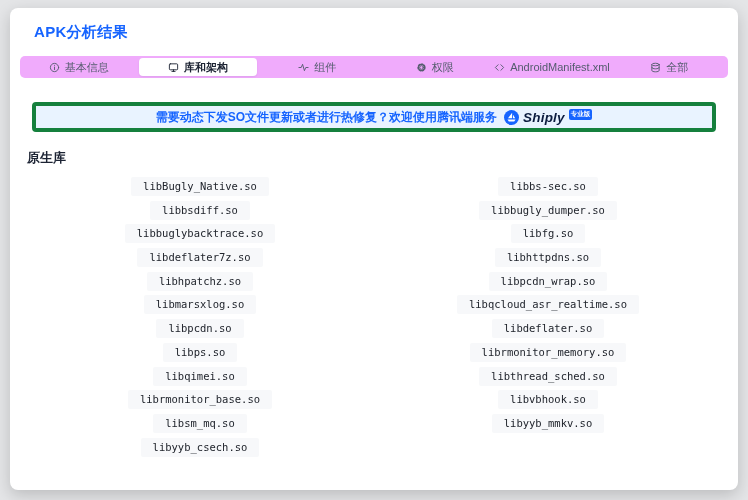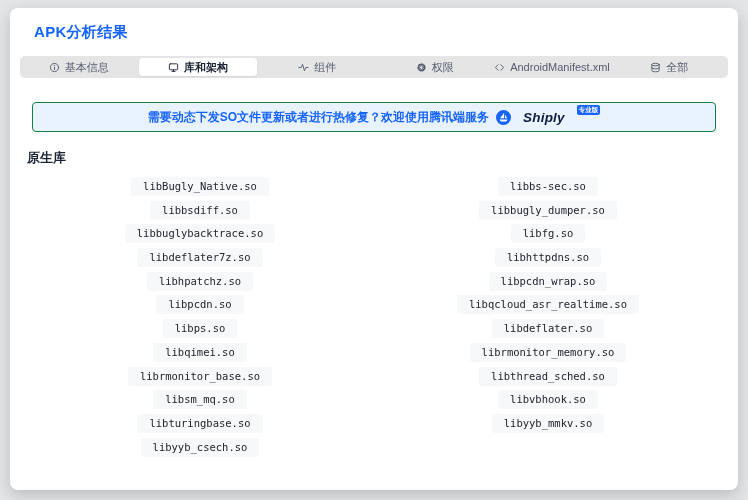--- a/index.html
+++ b/index.html
@@ -12,41 +12,41 @@
     position:absolute;left:10px;top:8px;width:728px;height:482px;
     background:#ffffff;border-radius:8px;
     box-shadow:0 5px 16px rgba(0,0,0,.18);
     box-sizing:border-box;overflow:hidden;
   }
   .page-title{
     margin:15px 0 0 24px;font-size:15px;font-weight:bold;
     color:var(--accent);letter-spacing:.3px;
   }
   .tabbar{
-    margin:14px 10px 0;height:22px;background:#e5e5e5;border-radius:5px;
+    margin:14px 10px 0;height:22px;background:#f0abfc;border-radius:5px;
     display:flex;align-items:stretch;
   }
   .tab{
     flex:1;display:flex;align-items:center;justify-content:center;gap:5px;
     font-size:11px;color:#545c6e;cursor:pointer;white-space:nowrap;
   }
   .tab .ticon{display:flex;align-items:center;}
   .tab .ticon svg{width:11px;height:11px;stroke:currentColor;fill:none;stroke-width:2;stroke-linecap:round;stroke-linejoin:round;}
   .tab.active{
     background:#fff;border-radius:4px;margin:2px;color:#1c2333;font-weight:bold;
     box-shadow:0 1px 2px rgba(30,40,60,.08);
     justify-content:center;
   }
   .banner{
     margin:24px 22px 0;height:30px;background:var(--banner-bg);
-    border:1px solid #15803d;border-radius:4px;box-sizing:border-box;
+    border:4px solid #15803d;border-radius:4px;box-sizing:border-box;
     display:flex;align-items:center;justify-content:center;gap:7px;cursor:pointer;
   }
   .banner-text{font-size:12px;font-weight:bold;color:var(--accent);}
-  .brand{display:flex;align-items:flex-start;gap:12px;}
+  .brand{display:flex;align-items:flex-end;gap:4px;}
   .brand-logo svg{width:15px;height:15px;display:block;}
   .brand-name{font-size:13.5px;font-weight:800;font-style:italic;color:#0c1c3f;letter-spacing:.2px;}
   .brand-badge{
     font-size:6.5px;line-height:1;background:var(--accent);color:#fff;
     padding:2px 2px;border-radius:2px;transform:translateY(-5px);font-style:normal;font-weight:bold;
   }
   .section-title{margin:17px 17px 0;font-size:13px;font-weight:bold;color:#1c2333;}
   .lib-list{margin:10px 22px 0;display:flex;gap:12px;}
   .lib-col{flex:1;display:flex;flex-direction:column;gap:4.7px;min-width:0;align-items:center;}
   .lib-row{
@@ -139,26 +139,26 @@
 
   <div class="section-title">原生库</div>
 
   <div class="lib-list">
     <div class="lib-col" id="col-left">
         <div class="lib-row">libBugly_Native.so</div>
         <div class="lib-row">libbsdiff.so</div>
         <div class="lib-row">libbuglybacktrace.so</div>
         <div class="lib-row">libdeflater7z.so</div>
         <div class="lib-row">libhpatchz.so</div>
+        <div class="lib-row">libmarsxlog.so</div>
         <div class="lib-row">libpcdn.so</div>
         <div class="lib-row">libps.so</div>
         <div class="lib-row">libqimei.so</div>
         <div class="lib-row">librmonitor_base.so</div>
         <div class="lib-row">libsm_mq.so</div>
-        <div class="lib-row">libturingbase.so</div>
         <div class="lib-row">libyyb_csech.so</div>
       </div>
     <div class="lib-col" id="col-right">
         <div class="lib-row">libbs-sec.so</div>
         <div class="lib-row">libbugly_dumper.so</div>
         <div class="lib-row">libfg.so</div>
         <div class="lib-row">libhttpdns.so</div>
         <div class="lib-row">libpcdn_wrap.so</div>
         <div class="lib-row">libqcloud_asr_realtime.so</div>
         <div class="lib-row">libdeflater.so</div>

